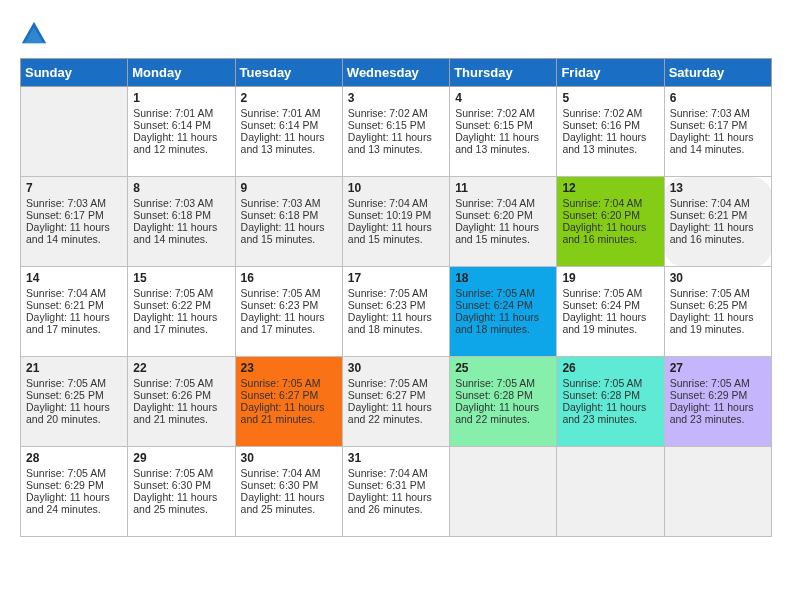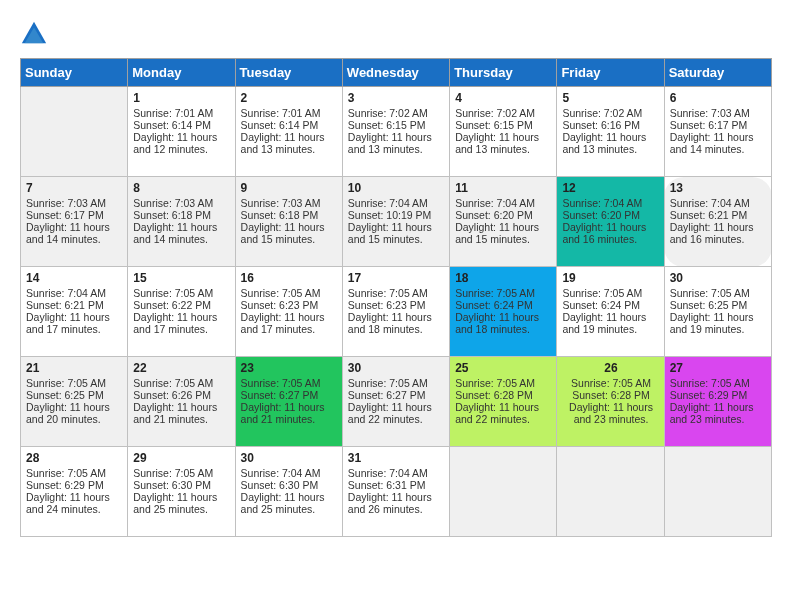--- a/index.html
+++ b/index.html
@@ -183,21 +183,21 @@
           <div>Sunrise: 7:04 AM</div>
           <div>Sunset: 10:19 PM</div>
           <div>Daylight: 11 hours and 15 minutes.</div>
         </td>
         <td style="background-color: rgb(240, 240, 240);">
           <span class="day-num">11</span>
           <div>Sunrise: 7:04 AM</div>
           <div>Sunset: 6:20 PM</div>
           <div>Daylight: 11 hours and 15 minutes.</div>
         </td>
-        <td style="background-color: #14b8a6;">
+        <td style="background-color: #84cc16;">
           <span class="day-num">12</span>
           <div>Sunrise: 7:04 AM</div>
           <div>Sunset: 6:20 PM</div>
           <div>Daylight: 11 hours and 16 minutes.</div>
         </td>
         <td style="background-color: rgb(240, 240, 240); border-radius: 20px;">
           <span class="day-num">13</span>
           <div>Sunrise: 7:04 AM</div>
           <div>Sunset: 6:21 PM</div>
           <div>Daylight: 11 hours and 16 minutes.</div>
@@ -253,45 +253,45 @@
           <div>Sunrise: 7:05 AM</div>
           <div>Sunset: 6:25 PM</div>
           <div>Daylight: 11 hours and 20 minutes.</div>
         </td>
         <td style="background-color: rgb(240, 240, 240);">
           <span class="day-num">22</span>
           <div>Sunrise: 7:05 AM</div>
           <div>Sunset: 6:26 PM</div>
           <div>Daylight: 11 hours and 21 minutes.</div>
         </td>
-        <td style="background-color: #22c55e; margin-top: 32px;">
+        <td style="background-color: #f97316; margin-top: 32px;">
           <span class="day-num">23</span>
           <div>Sunrise: 7:05 AM</div>
           <div>Sunset: 6:27 PM</div>
           <div>Daylight: 11 hours and 21 minutes.</div>
         </td>
         <td style="background-color: rgb(240, 240, 240);">
           <span class="day-num">30</span>
           <div>Sunrise: 7:05 AM</div>
           <div>Sunset: 6:27 PM</div>
           <div>Daylight: 11 hours and 22 minutes.</div>
         </td>
-        <td style="background-color: #bef264; margin-left: 12px;">
+        <td style="background-color: #86efac; margin-left: 12px;">
           <span class="day-num">25</span>
           <div>Sunrise: 7:05 AM</div>
           <div>Sunset: 6:28 PM</div>
           <div>Daylight: 11 hours and 22 minutes.</div>
         </td>
-        <td style="background-color: #bef264; text-align: center;">
+        <td style="background-color: #5eead4;">
           <span class="day-num">26</span>
           <div>Sunrise: 7:05 AM</div>
           <div>Sunset: 6:28 PM</div>
           <div>Daylight: 11 hours and 23 minutes.</div>
         </td>
-        <td style="background-color: #d946ef;">
+        <td style="background-color: #c4b5fd;">
           <span class="day-num">27</span>
           <div>Sunrise: 7:05 AM</div>
           <div>Sunset: 6:29 PM</div>
           <div>Daylight: 11 hours and 23 minutes.</div>
         </td>
       </tr>
       <tr>
         <td style="background-color: rgb(255, 255, 255);">
           <span class="day-num">28</span>
           <div>Sunrise: 7:05 AM</div>

